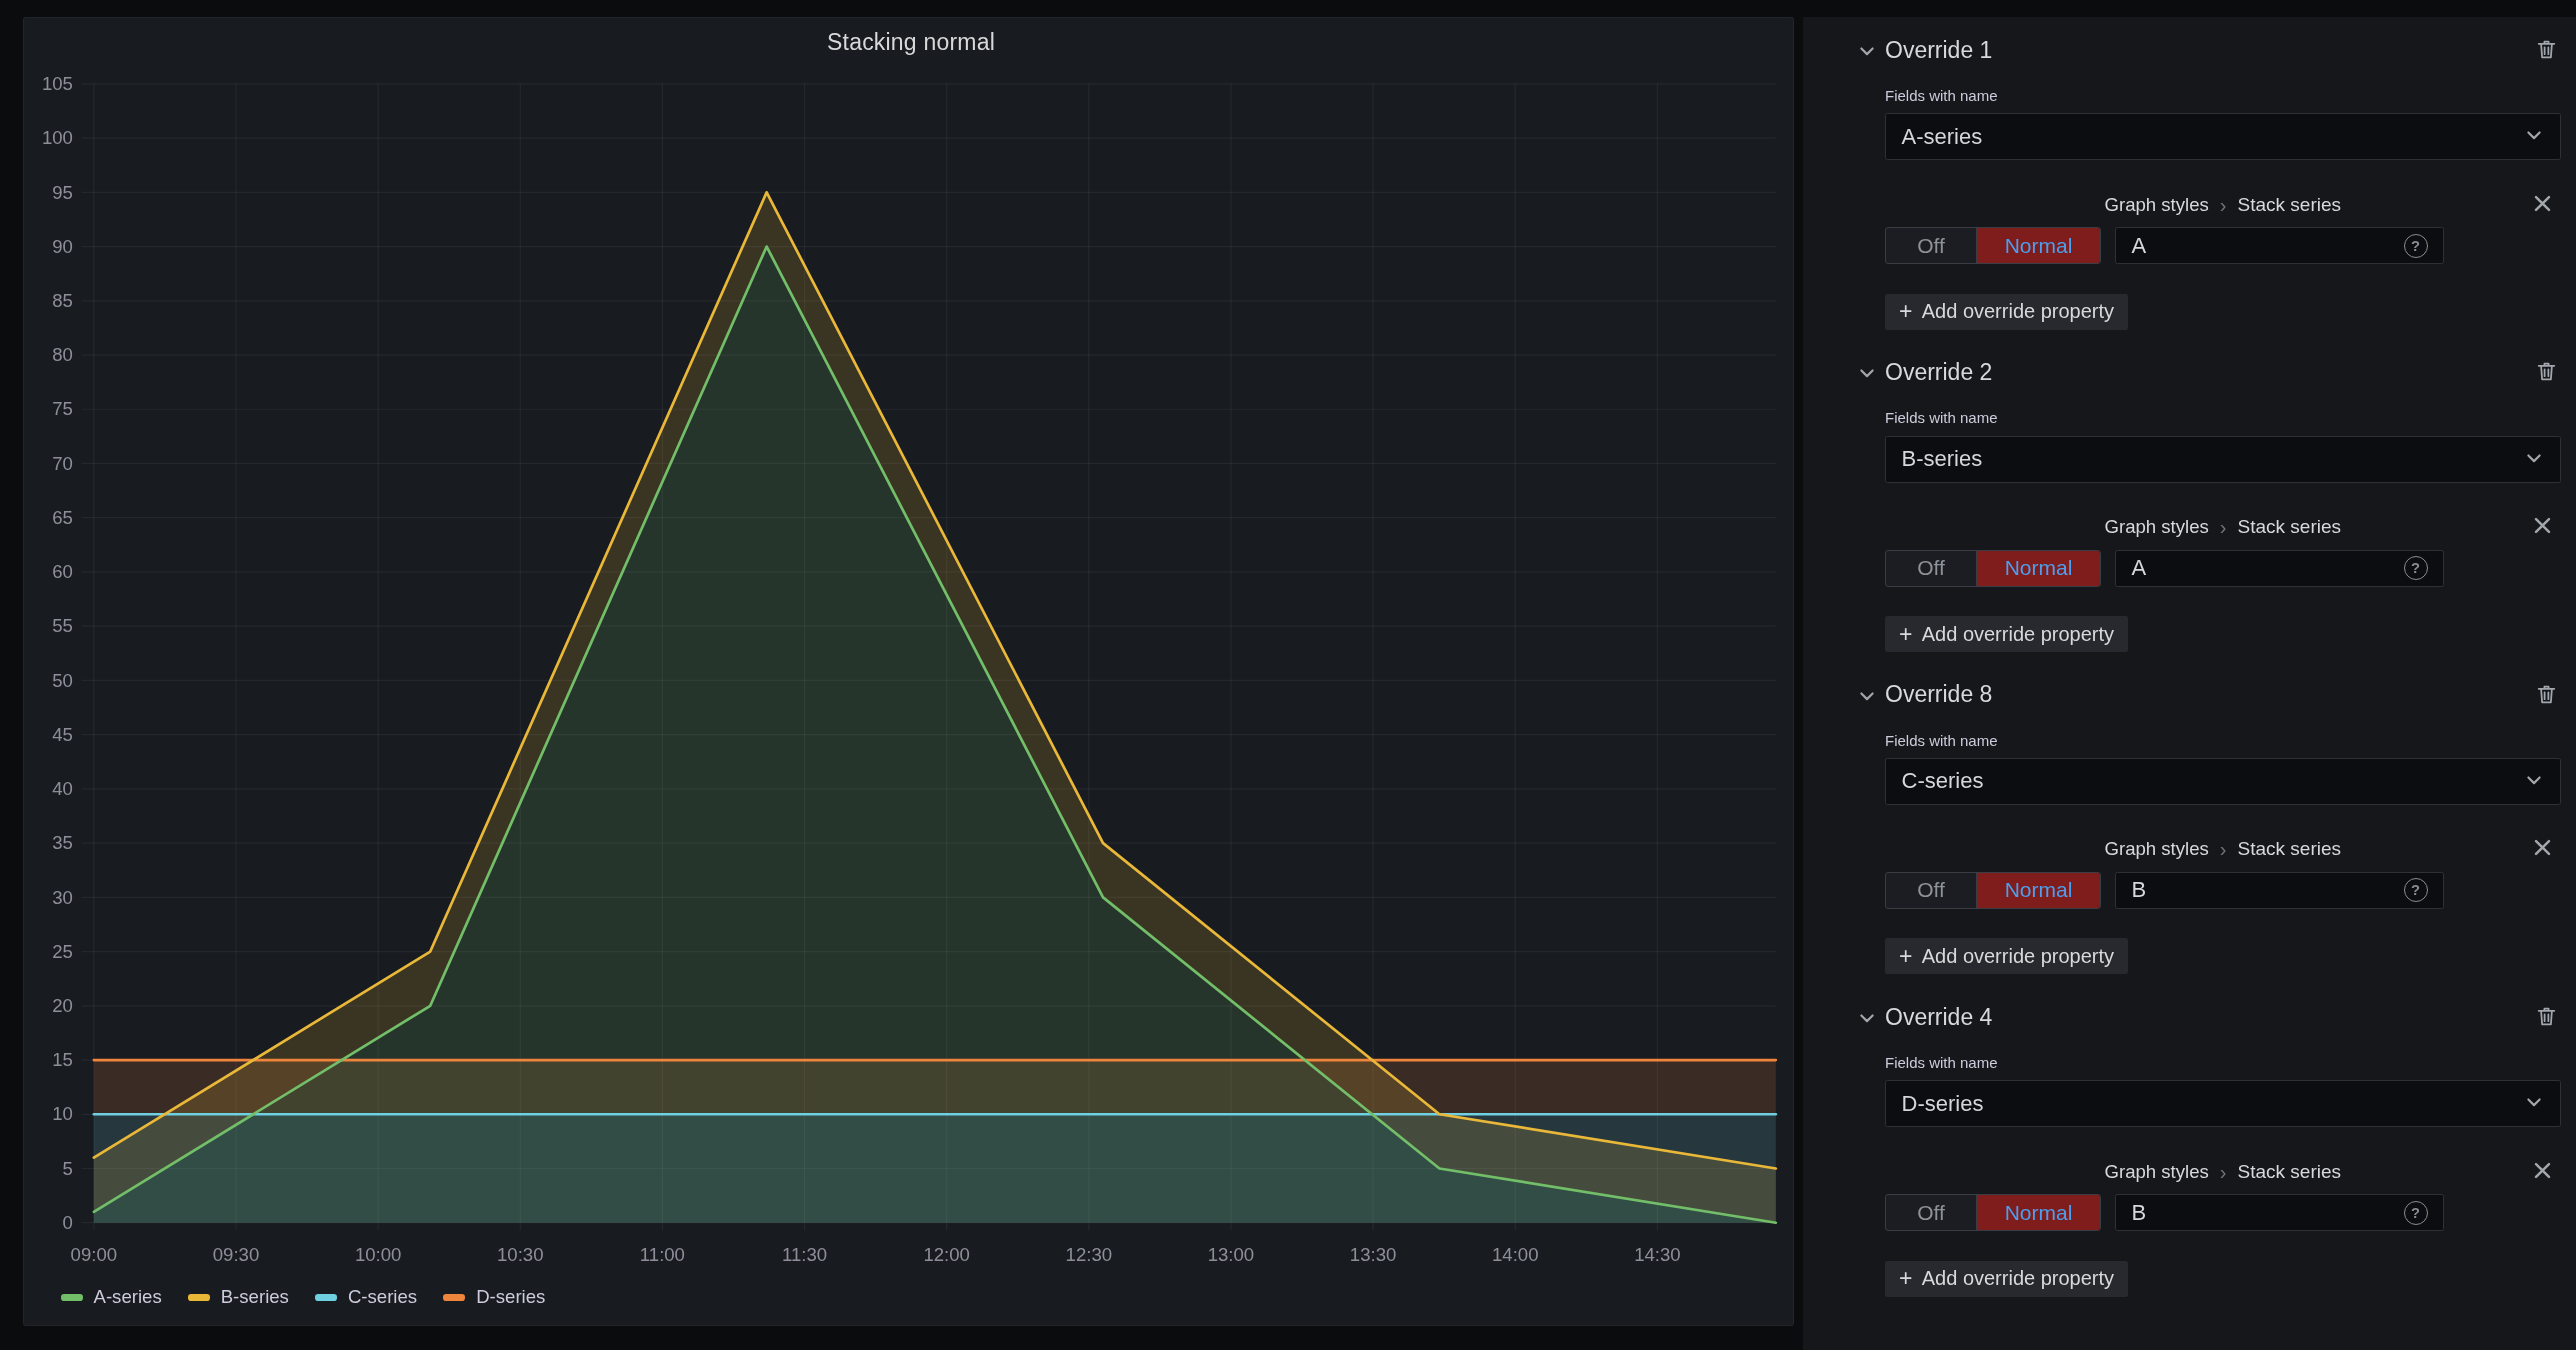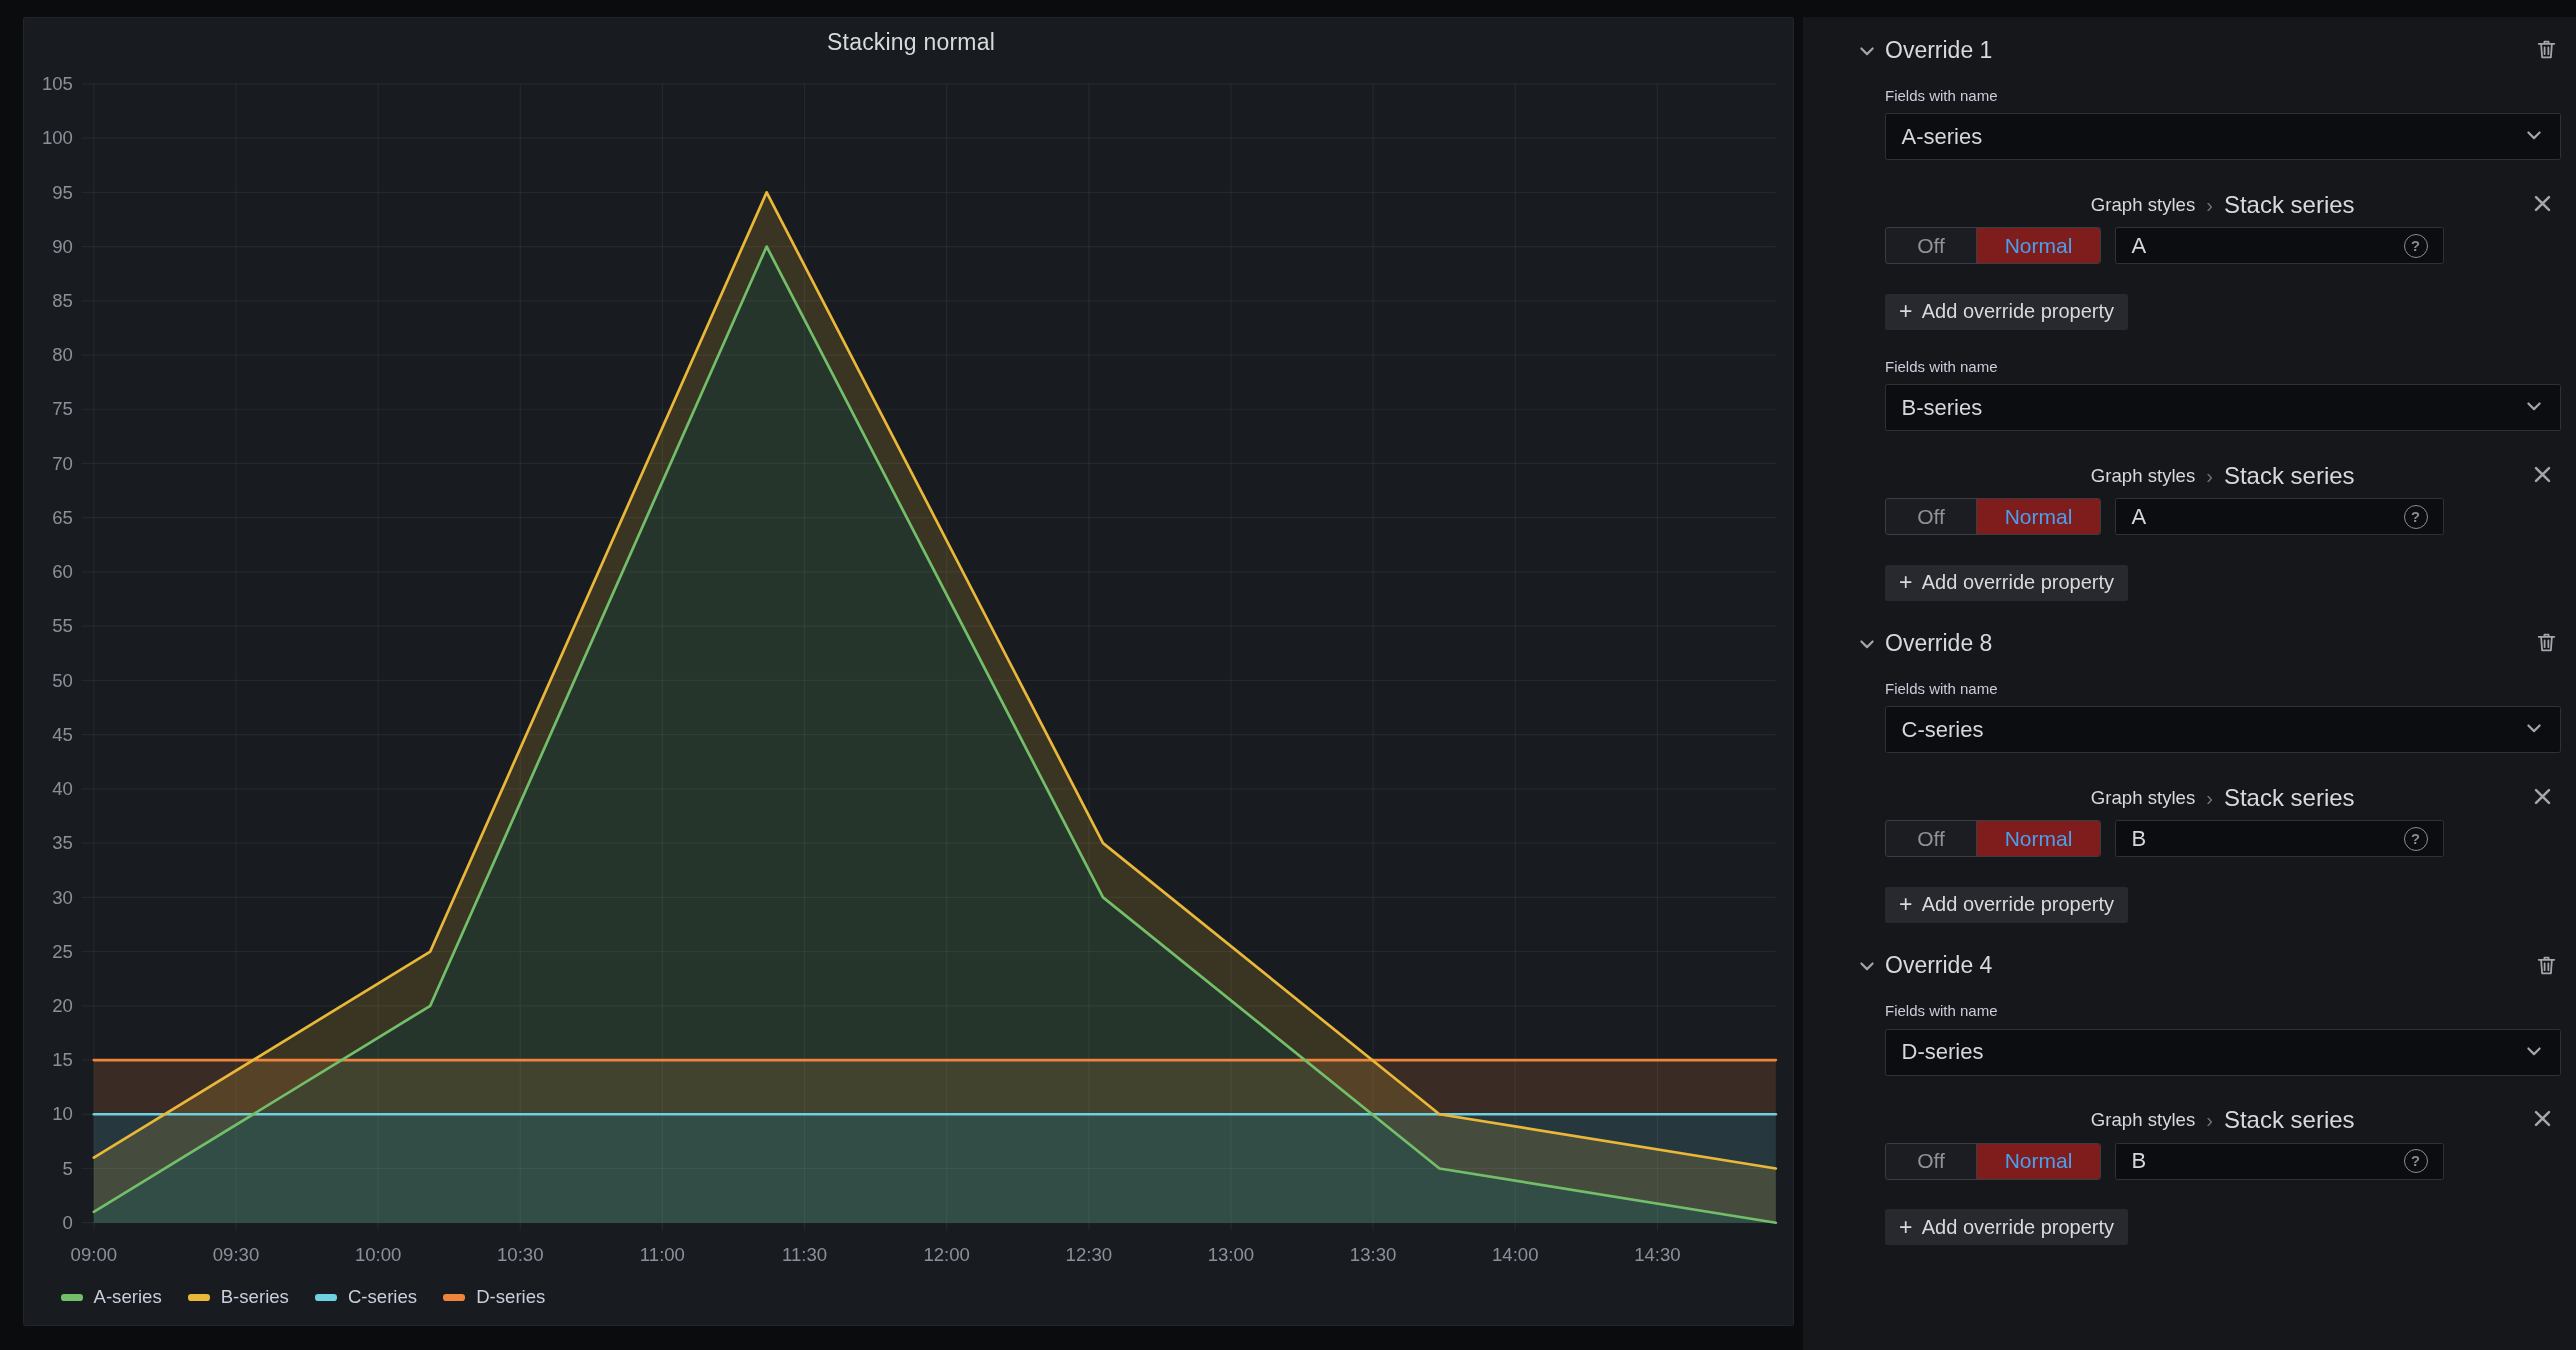--- a/index.html
+++ b/index.html
@@ -30,21 +30,21 @@
   .ov-title { font-size: 23px; font-weight: 500; color: #d8d9da; }
   .ov-trash { position: absolute; right: 1.6px; top: 1.6px; width: 25px; height: 25px; cursor: pointer; }
   .ov-field-label { margin-top: 22px; font-size: 15px; color: #ccccdc; }
   .ov-select { margin-top: 9.3px; height: 47px; width: 100%; background: #0c0d10;
     border: 0.8px solid #2e3136; border-radius: 2.3px; display: flex; align-items: center;
     padding: 0 15.5px; cursor: pointer; }
   .ov-select-value { font-size: 22px; color: #d5d7da; flex: 1; }
   .ov-gs-row { position: relative; margin-top: 33px; display: flex; align-items: center; height: 23px; justify-content: center; }
   .gs-label { font-size: 18.6px; font-weight: 500; color: #d8d9da; }
   .gs-sep { font-size: 20px; color: #72757d; margin: 0 11px; line-height: 1; }
-  .ss-label { font-size: 24px; color: #d8d9da; }
+  .ss-label { font-size: 19px; color: #d8d9da; }
   .ov-close { position: absolute; right: 6.2px; top: -1.6px; width: 23px; height: 23px; cursor: pointer; }
   .ov-controls { margin-top: 11px; display: flex; align-items: stretch; height: 37px; }
   .radio-group { display: flex; border: 0.8px solid #3a3d44; border-radius: 3.1px; overflow: hidden;
     background: #1b1d22; }
   .radio-btn { border: none; background: transparent; color: #8e9299; font-size: 21px;
     font-weight: 500; width: 90px; cursor: pointer; font-family: "Liberation Sans", sans-serif; }
   .radio-btn.selected { background: #7f1d1d; color: #4b9fef; width: 124px;
     border-left: 0.8px solid #3a3d44; }
   .stack-input { position: relative; margin-left: 14px; width: 329px; background: #0c0d10;
     border: 0.8px solid #2e3136; border-radius: 2.3px; display: flex; align-items: center;
@@ -211,20 +211,33 @@
         <span class="help-circle">?</span>
       </div>
     </div>
     <button class="add-btn">
       <span class="add-plus">+</span>
       <span class="add-label">Add override property</span>
     </button>
   </section>
 
   <section class="override">
+    <div class="ov-header">
+      <span class="ov-chev">
+        <svg viewBox="0 0 16 16" width="20" height="20">
+                <path class="icon-stroke" d="M3.5 6l4.5 4.5L12.5 6"></path>
+              </svg>
+      </span>
+      <h2 class="ov-title">Override 2</h2>
+      <span class="ov-trash">
+        <svg viewBox="0 0 24 24" width="25" height="25">
+          <path class="icon-stroke" d="M4.5 6.5h15M10 6.5V4.5h4v2M6.8 6.5l1 13h8.4l1-13M10.2 10v6.5M13.8 10v6.5"></path>
+        </svg>
+      </span>
+    </div>
     <div class="ov-field-label">Fields with name</div>
     <div class="ov-select">
       <span class="ov-select-value">B-series</span>
       <span>
         <svg viewBox="0 0 16 16" width="20" height="20">
                 <path class="icon-stroke" d="M3.5 6l4.5 4.5L12.5 6"></path>
               </svg>
       </span>
     </div>
     <div class="ov-gs-row">

